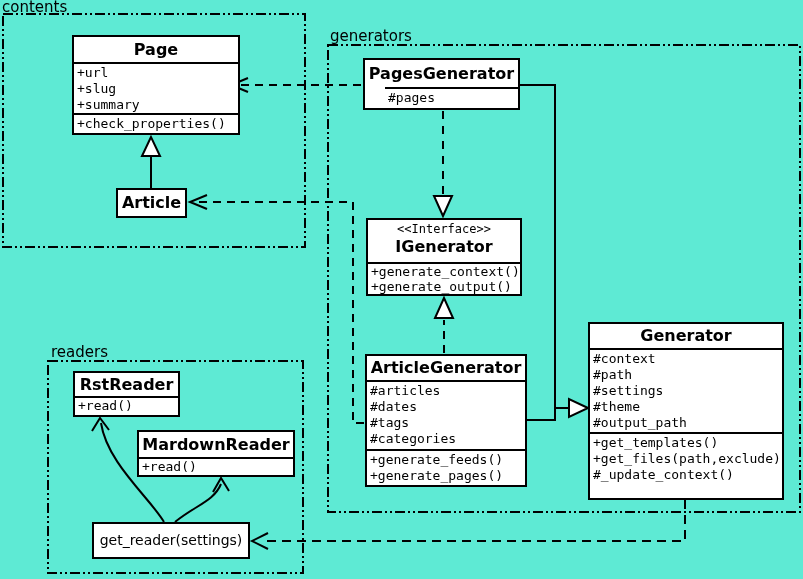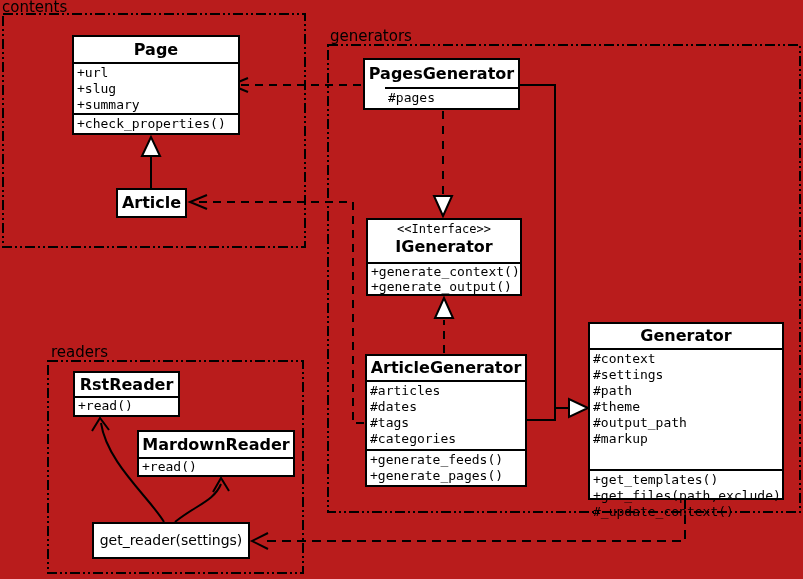--- a/index.html
+++ b/index.html
@@ -1,20 +1,20 @@
 <!DOCTYPE html>
 <html><head>
 <meta charset="utf-8">
 <style>
   html, body { margin: 0; padding: 0; background: #ffffff; }
   .stage {
     position: relative;
     width: 803px;
     height: 579px;
-    background: #b91c1c;
+    background: #5eead4;
     font-family: "DejaVu Sans", sans-serif;
     color: #000000;
     overflow: hidden;
   }
   .wires { position: absolute; left: 0; top: 0; }
   .pkg-label {
     position: absolute;
     font-size: 15px;
     line-height: 15px;
     color: #000;
@@ -149,24 +149,24 @@
       <div class="mono" style="line-height:16px;">#categories</div>
     </div>
     <div class="sec" style="height:36px; padding-top:1px;">
       <div class="mono">+generate_feeds()</div>
       <div class="mono">+generate_pages()</div>
     </div>
   </div>
 
   <div class="cls" style="left:588px; top:322px; width:196px; height:178px;">
     <div class="cls-title" style="height:24px; line-height:24px;">Generator</div>
-    <div class="sec" style="height:121px; padding-top:1px;">
+    <div class="sec" style="height:84px; padding-top:1px;">
       <div class="mono">#context</div>
+      <div class="mono">#path</div>
       <div class="mono">#settings</div>
-      <div class="mono">#path</div>
       <div class="mono">#theme</div>
       <div class="mono">#output_path</div>
       <div class="mono">#markup</div>
     </div>
     <div class="sec" style="height:50px; padding-top:1px;">
       <div class="mono">+get_templates()</div>
       <div class="mono">+get_files(path,exclude)</div>
       <div class="mono">#_update_context()</div>
     </div>
   </div>

